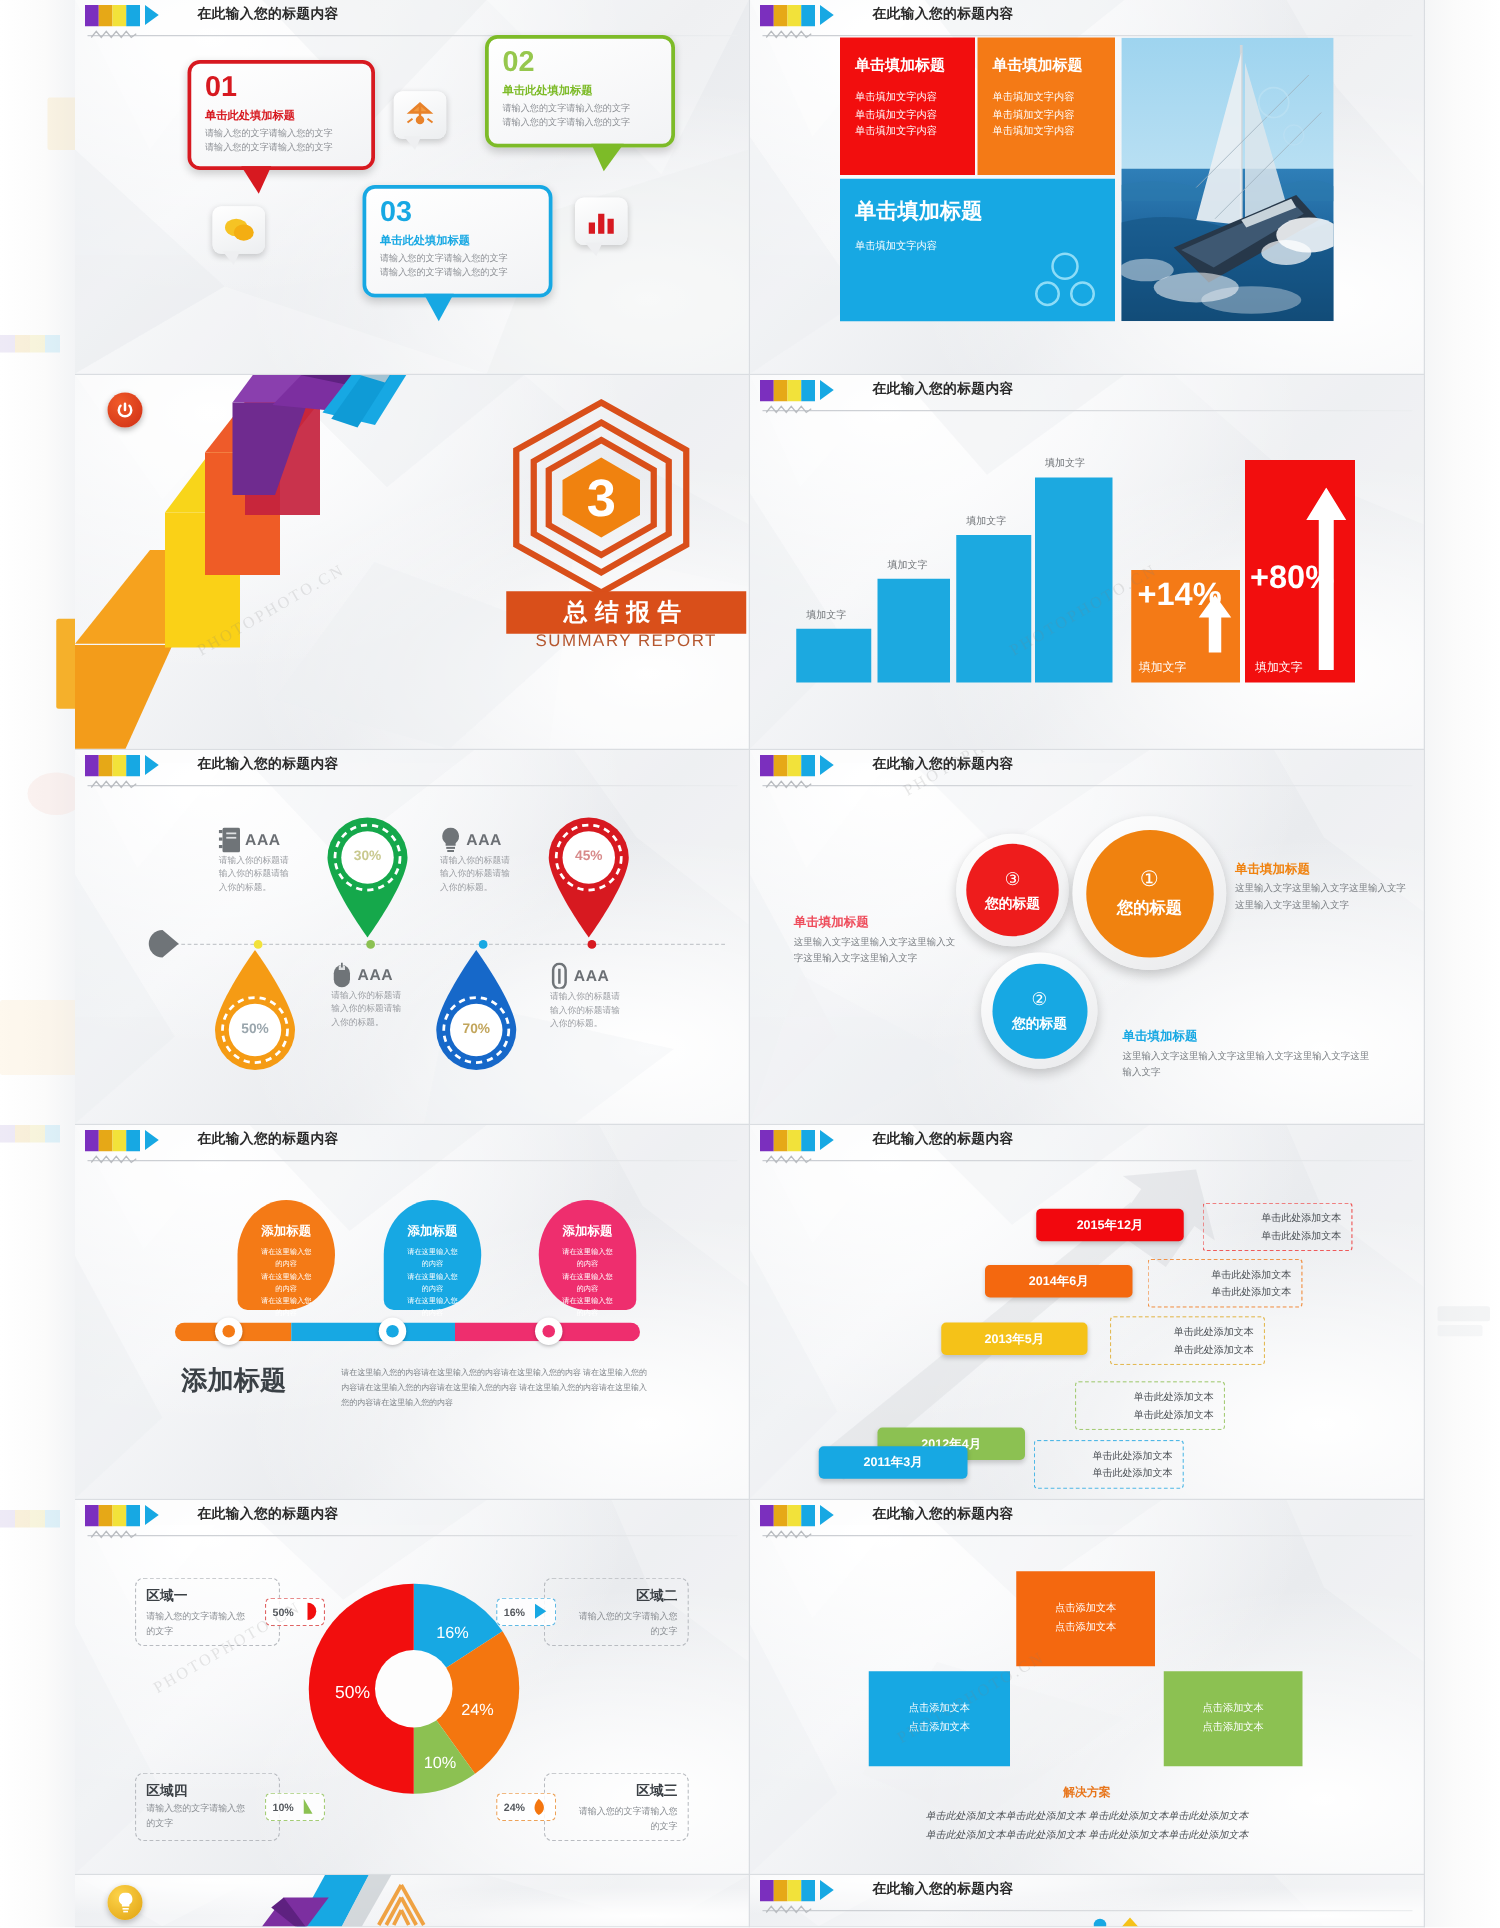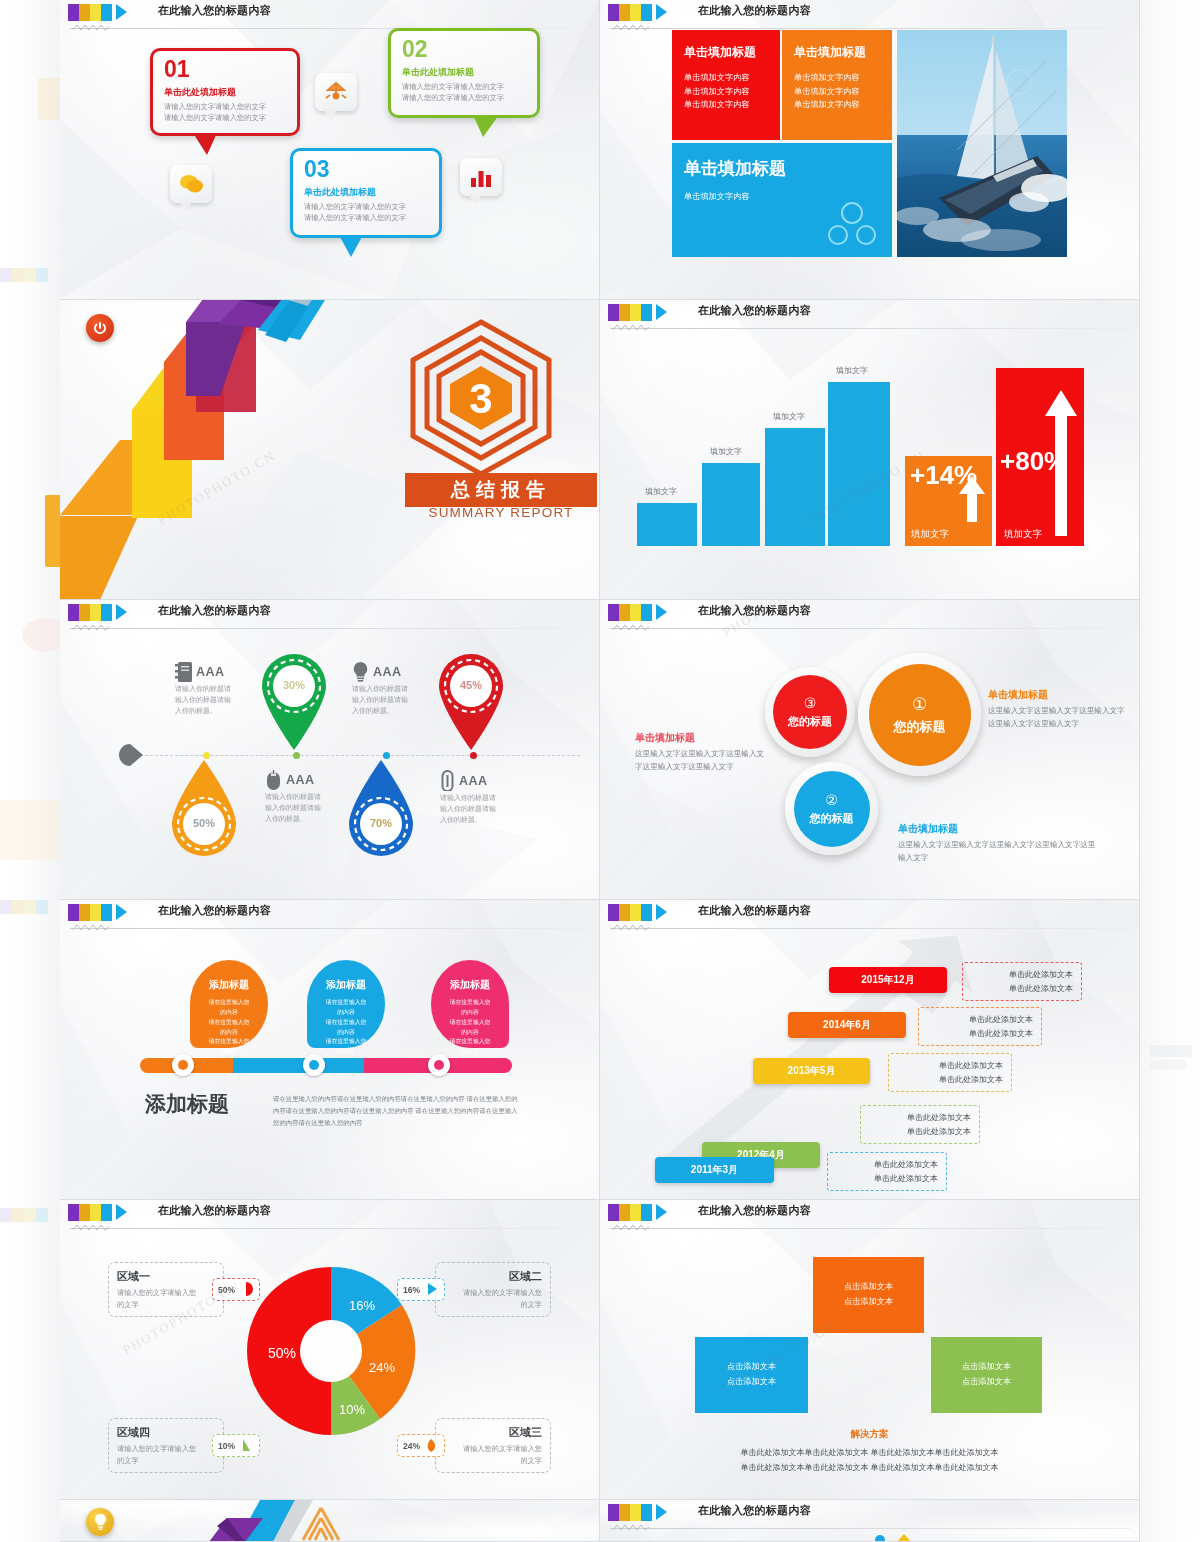--- a/index.html
+++ b/index.html
@@ -809,21 +809,21 @@
     <div class="lh">区域三</div>
     <div class="lb" style="margin-left:auto;">请输入您的文字请输入您的文字</div>
   </div>
   <div class="chip" style="left:337px;top:234px;border-color:#eda259;">
     <span>24%</span>
     <svg width="15" height="15" viewBox="0 0 15 15">
           <path d="M7 1 C12 5 13 11 7 14 C2 11 3 5 7 1 Z" fill="#F4760F"></path>
         </svg>
   </div>
 
-  <div class="legend" style="left:48px;top:218px;width:116px;">
+  <div class="legend" style="left:48px;top:218px;width:116px;font-family:Liberation Mono, monospace;">
     <div class="lh">区域四</div>
     <div class="lb">请输入您的文字请输入您的文字</div>
   </div>
   <div class="chip" style="left:152px;top:234px;border-color:#a4cc76;">
     <span>10%</span>
     <svg width="15" height="15" viewBox="0 0 15 15">
           <path d="M4 1 L11 13 L4 13 Z" fill="#8CC152"></path>
         </svg>
   </div>
   <div class="wm" style="left:55px;top:110px;">PHOTOPHOTO.CN</div>
@@ -855,21 +855,21 @@
       </svg>
 
   <div class="sbox" style="left:213px;top:57px;width:111px;height:76px;background:#F4680F;white-space:pre-line;">点击添加文本
 点击添加文本</div>
   <div class="sbox" style="left:95px;top:137px;width:113px;height:76px;background:#17A8E3;white-space:pre-line;">点击添加文本
 点击添加文本</div>
   <div class="sbox" style="left:331px;top:137px;width:111px;height:76px;background:#8CC152;white-space:pre-line;">点击添加文本
 点击添加文本</div>
 
   <div class="solh" style="left:0;top:228px;">解决方案</div>
-  <div class="solb" style="left:0;top:245px;white-space:pre-line;">单击此处添加文本单击此处添加文本 单击此处添加文本单击此处添加文本
+  <div class="solb" style="left:0;top:245px;white-space:pre-line;font-style:italic;">单击此处添加文本单击此处添加文本 单击此处添加文本单击此处添加文本
 单击此处添加文本单击此处添加文本 单击此处添加文本单击此处添加文本</div>
   <div class="wm" style="left:110px;top:150px;">PHOTOPHOTO.CN</div>
 </div>
 
 <div class="slide" style="left:0;top:1500px;height:42px;">
   <div class="poly">
         <svg viewBox="0 0 540 42" preserveAspectRatio="none">
     <polygon points="0,0 150,0 70,42" fill="#fff" opacity=".5"></polygon>
     <polygon points="330,0 540,0 470,42" fill="#fff" opacity=".45"></polygon>
   </svg>

